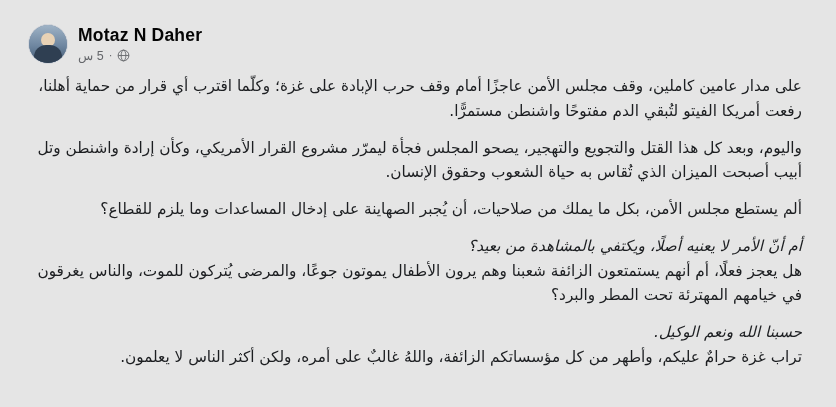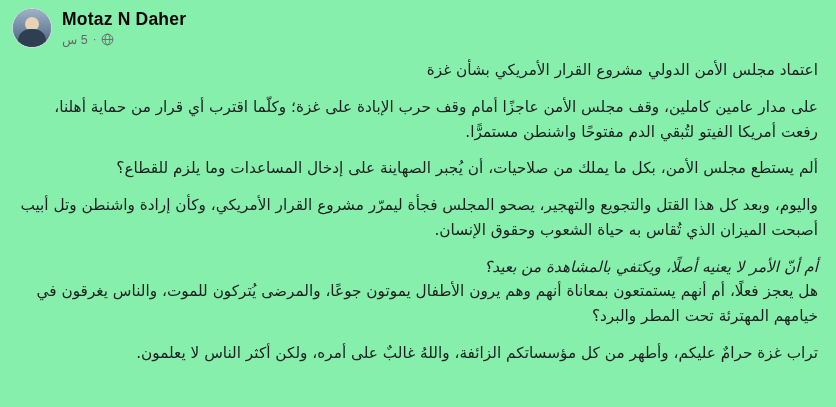--- a/index.html
+++ b/index.html
@@ -13,22 +13,22 @@
     height: 407px;
     font-family: "Liberation Sans", sans-serif;
     color: #1c1e21;
     overflow: hidden;
   }
 
   .post {
     position: relative;
     width: 836px;
     height: 407px;
-    background: #86efac;
-    padding: 0;
+    background: #e5e5e5;
+    padding: 16px;
   }
 
   
   .post-header {
     position: relative;
     height: 54px;
     padding: 8px 12px 0 12px;
     display: flex;
     align-items: flex-start;
     justify-content: flex-end;
@@ -187,22 +187,22 @@
 
       <div class="avatar">
         <span class="sky"></span>
         <span class="head"></span>
         <span class="body"></span>
       </div>
     </div>
   </div>
 
   <div class="post-body">
-    <p>اعتماد مجلس الأمن الدولي مشروع القرار الأمريكي بشأن غزة</p>
     <p>على مدار عامين كاملين، وقف مجلس الأمن عاجزًا أمام وقف حرب الإبادة على غزة؛ وكلّما اقترب أي قرار من حماية أهلنا، رفعت أمريكا الفيتو لتُبقي الدم مفتوحًا واشنطن مستمرًّا.</p>
+    <p>واليوم، وبعد كل هذا القتل والتجويع والتهجير، يصحو المجلس فجأة ليمرّر مشروع القرار الأمريكي، وكأن إرادة واشنطن وتل أبيب أصبحت الميزان الذي تُقاس به حياة الشعوب وحقوق الإنسان.</p>
     <p>ألم يستطع مجلس الأمن، بكل ما يملك من صلاحيات، أن يُجبر الصهاينة على إدخال المساعدات وما يلزم للقطاع؟</p>
-    <p>واليوم، وبعد كل هذا القتل والتجويع والتهجير، يصحو المجلس فجأة ليمرّر مشروع القرار الأمريكي، وكأن إرادة واشنطن وتل أبيب أصبحت الميزان الذي تُقاس به حياة الشعوب وحقوق الإنسان.</p>
     <p class="tight">أم أنّ الأمر لا يعنيه أصلًا، ويكتفي بالمشاهدة من بعيد؟</p>
-    <p>هل يعجز فعلًا، أم أنهم يستمتعون بمعاناة أنهم وهم يرون الأطفال يموتون جوعًا، والمرضى يُتركون للموت، والناس يغرقون في خيامهم المهترئة تحت المطر والبرد؟</p>
+    <p>هل يعجز فعلًا، أم أنهم يستمتعون الزائفة شعبنا وهم يرون الأطفال يموتون جوعًا، والمرضى يُتركون للموت، والناس يغرقون في خيامهم المهترئة تحت المطر والبرد؟</p>
+    <p class="tight">حسبنا الله ونعم الوكيل.</p>
     <p class="last">تراب غزة حرامٌ عليكم، وأطهر من كل مؤسساتكم الزائفة، واللهُ غالبٌ على أمره، ولكن أكثر الناس لا يعلمون.</p>
   </div>
 
 </div>
 
 </body></html>

